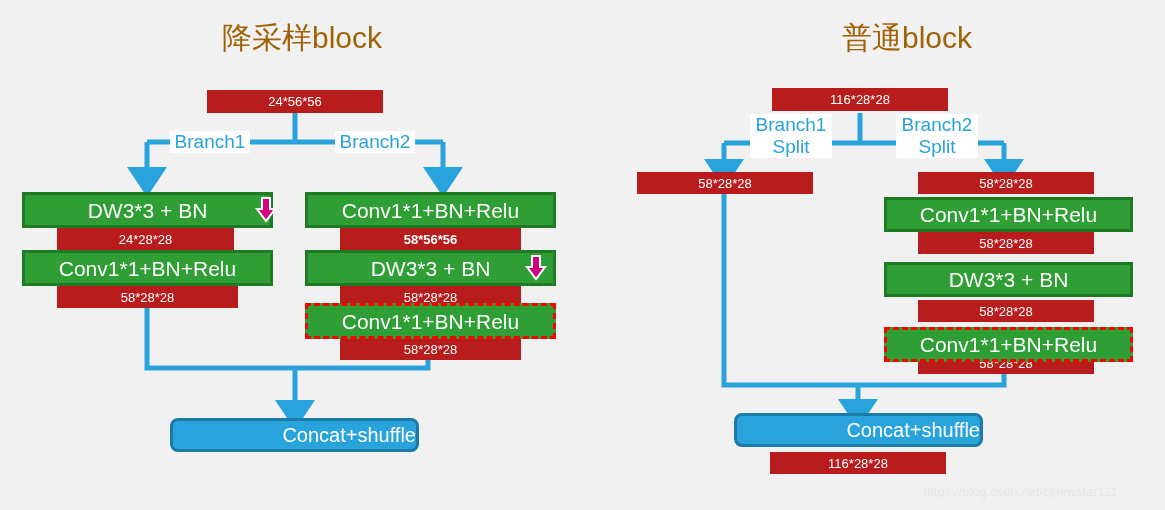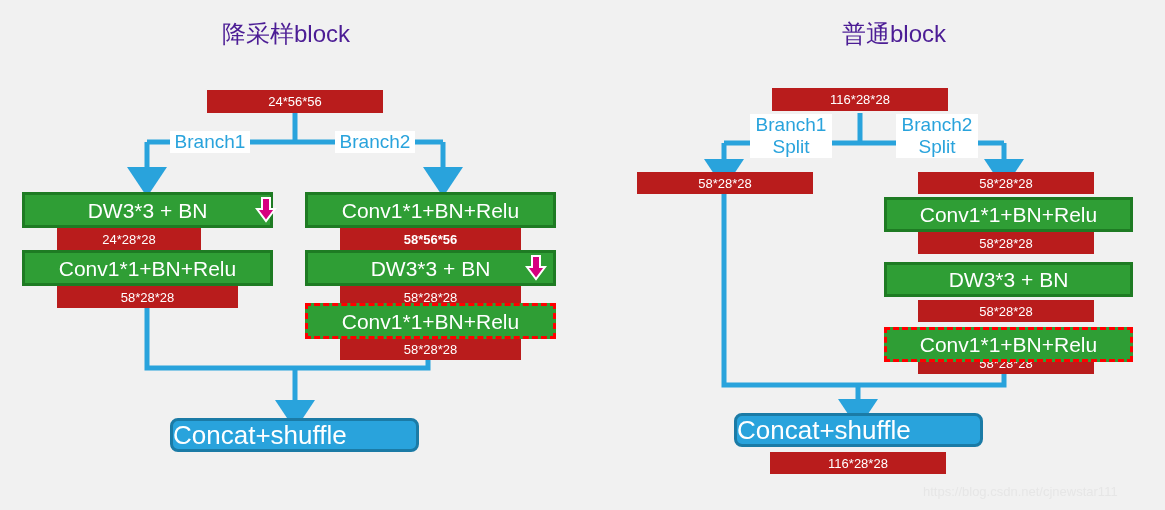--- a/index.html
+++ b/index.html
@@ -8,22 +8,22 @@
     background:#f1f1f1;
     font-family:"Liberation Sans","DejaVu Sans",sans-serif;
     overflow:hidden;
     position:relative;
   }
   #canvas{position:absolute;left:0;top:0;width:1165px;height:510px;}
   .lines{position:absolute;left:0;top:0;width:1165px;height:510px;pointer-events:none;}
 
   .title{
     position:absolute;
-    color:#4c1d95;
-    font-size:24px;
+    color:#a16207;
+    font-size:30px;
     white-space:nowrap;
     letter-spacing:0px;
   }
 
   
   .obar{
     position:absolute;
     background:#b91c1c;
     color:#ffffff;
     font-size:13px;
@@ -50,23 +50,23 @@
     border:3px dashed #ff0000;
   }
 
   
   .bbox{
     position:absolute;
     background:#29a3dc;
     border:3px solid #1b7ba6;
     border-radius:8px;
     color:#ffffff;
-    font-size:26px;
+    font-size:20px;
     line-height:1;
-    display:flex;align-items:center;justify-content:flex-start;
+    display:flex;align-items:center;justify-content:flex-end;
     white-space:nowrap;
     box-sizing:border-box;
     z-index:4;
   }
 
   
   .blabel{
     position:absolute;
     background:#ffffff;
     color:#29a3dc;
@@ -139,21 +139,21 @@
     <span>Branch2</span>
   </div>
 
   <div class="gbox" style="left:22px;top:192px;width:251px;height:36px;">
     <span>DW3*3 + BN</span>
   </div>
   <svg class="dsarrow" style="left:254px;top:196px;" width="24" height="28" viewBox="0 0 24 28">
     <path d="M8,2 L16,2 L16,13 L21,13 L12,25 L3,13 L8,13 Z" fill="#d6007f" stroke="#ffffff" stroke-width="2"></path>
   </svg>
 
-  <div class="obar" style="left:57px;top:228px;width:144px;height:22px;text-align:right;">24*28*28</div>
+  <div class="obar" style="left:57px;top:228px;width:177px;height:22px;text-align:right;">24*28*28</div>
 
   <div class="gbox" style="left:22px;top:250px;width:251px;height:36px;">
     <span>Conv1*1+BN+Relu</span>
   </div>
 
   <div class="obar" style="left:57px;top:286px;width:181px;height:22px;">58*28*28</div>
 
   <div class="gbox" style="left:305px;top:192px;width:251px;height:36px;">
     <span>Conv1*1+BN+Relu</span>
   </div>

